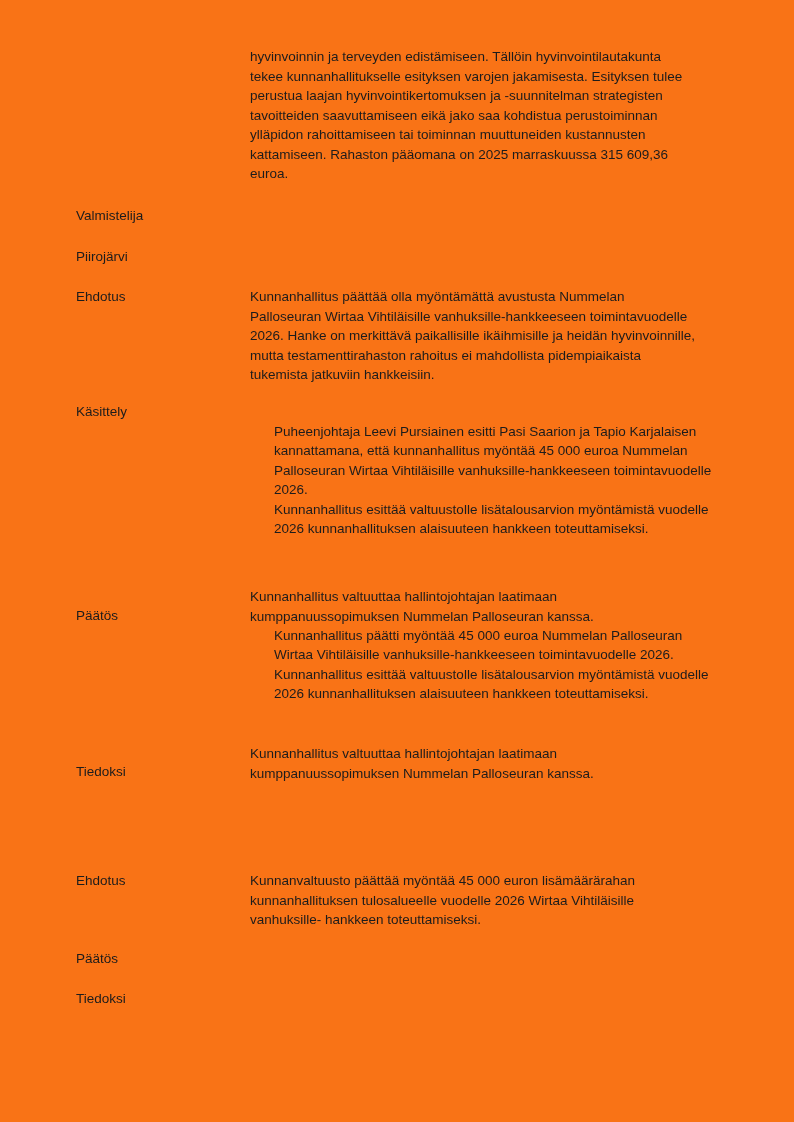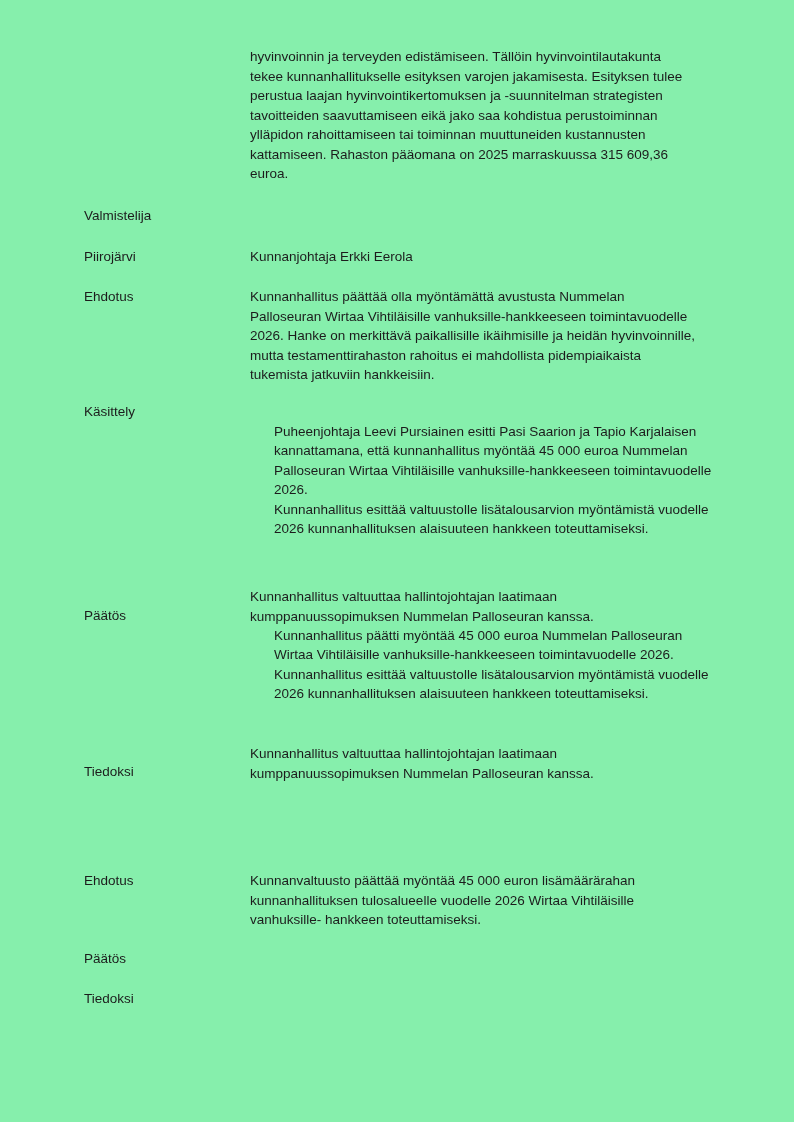--- a/index.html
+++ b/index.html
@@ -4,33 +4,32 @@
 <style>
   html, body {
     margin: 0;
     padding: 0;
     background: #ffffff;
   }
   .page {
     position: relative;
     width: 794px;
     height: 1122px;
-    background: #86efac;
+    background: #f97316;
     font-family: "Liberation Sans", "DejaVu Sans", sans-serif;
     font-size: 13.5px;
     line-height: 19.5px;
     color: #1c1c1c;
     overflow: hidden;
   }
   .label {
     position: absolute;
     left: 76px;
     width: 168px;
     white-space: pre-line;
-    margin-left: 8px;
   }
   .content {
     position: absolute;
     left: 250px;
     width: 500px;
     white-space: pre-line;
   }
   .leftblock {
     position: absolute;
     left: 76px;
@@ -50,21 +49,20 @@
 tekee kunnanhallitukselle esityksen varojen jakamisesta. Esityksen tulee
 perustua laajan hyvinvointikertomuksen ja -suunnitelman strategisten
 tavoitteiden saavuttamiseen eikä jako saa kohdistua perustoiminnan
 ylläpidon rahoittamiseen tai toiminnan muuttuneiden kustannusten
 kattamiseen. Rahaston pääomana on 2025 marraskuussa 315 609,36
 euroa.</div>
 
   <div class="label" style="top:206px">Valmistelija</div>
 
   <div class="label" style="top:247px">Piirojärvi</div>
-  <div class="content" style="top:247px">Kunnanjohtaja Erkki Eerola</div>
 
   <div class="label" style="top:287px">Ehdotus</div>
   <div class="content" style="top:287px">Kunnanhallitus päättää olla myöntämättä avustusta Nummelan
 Palloseuran Wirtaa Vihtiläisille vanhuksille-hankkeeseen toimintavuodelle
 2026. Hanke on merkittävä paikallisille ikäihmisille ja heidän hyvinvoinnille,
 mutta testamenttirahaston rahoitus ei mahdollista pidempiaikaista
 tukemista jatkuviin hankkeisiin.</div>
 
   <div class="label" style="top:402px">Käsittely</div>
   <div class="content" style="top:402px">

